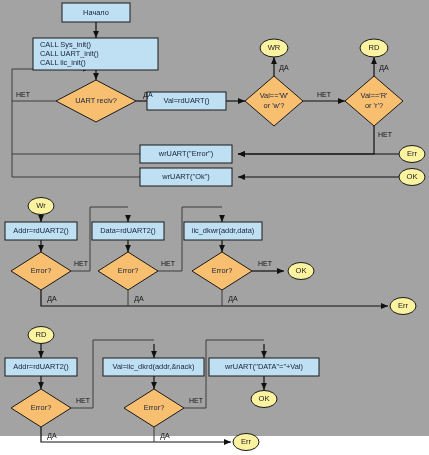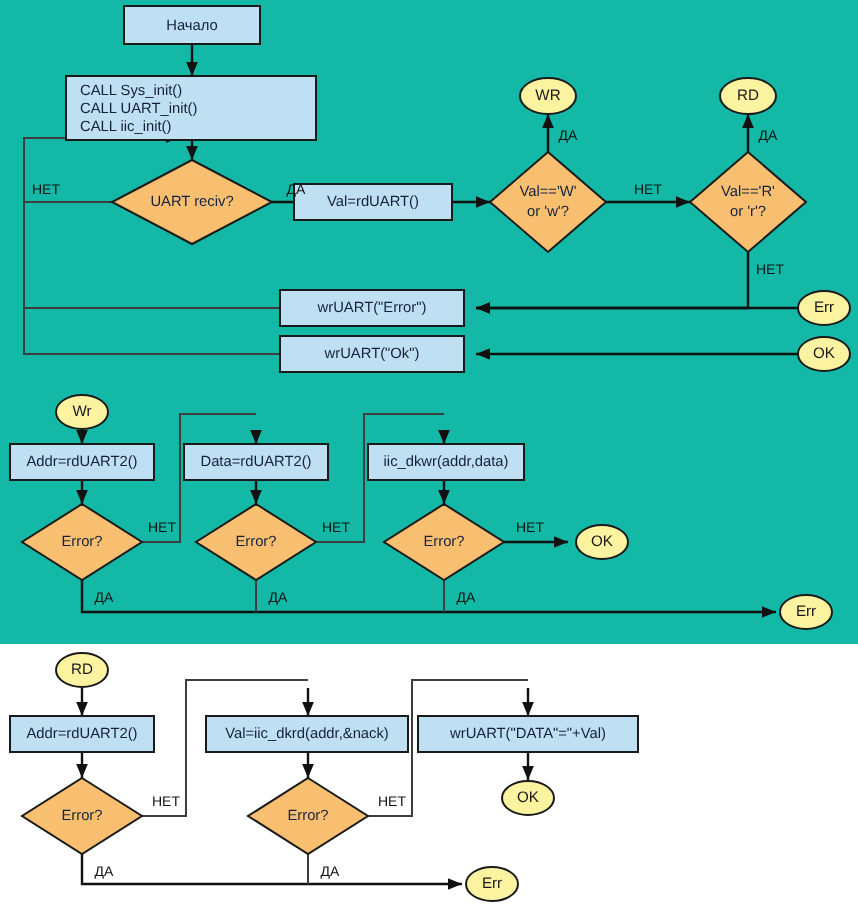--- a/index.html
+++ b/index.html
@@ -9,22 +9,22 @@
   }
   body {
     width: 429px;
     height: 455px;
     font-family: "Liberation Sans", sans-serif;
     overflow: hidden;
   }
   #chart-root {
     position: relative;
     width: 429px;
-    height: 322px;
-    background: #14b8a6;
+    height: 436px;
+    background: #a3a3a3;
   }
   svg.flow {
     position: absolute;
     top: 0;
     left: 0;
     width: 429px;
     height: 455px;
     display: block;
   }
   .node-process {

